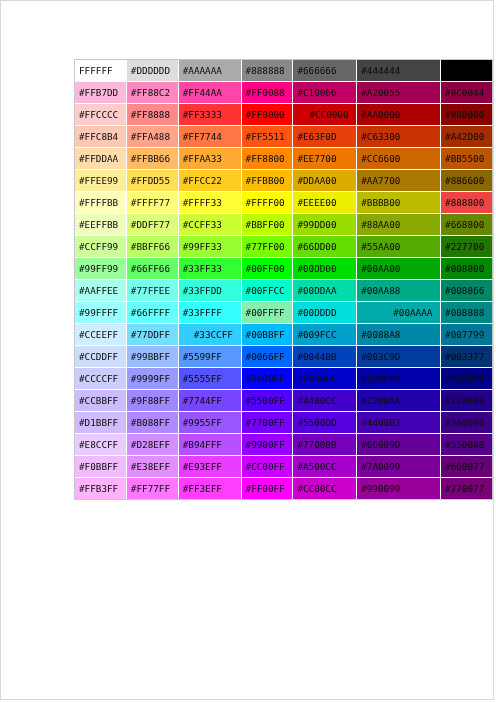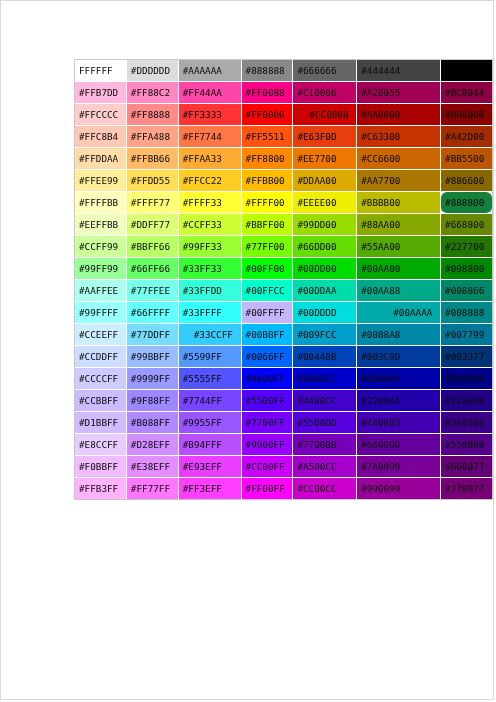--- a/index.html
+++ b/index.html
@@ -130,21 +130,21 @@
             <td style="background-color: rgb(170, 119, 0);">#AA7700</td>
             <td style="background-color: rgb(136, 102, 0);">#886600</td>
           </tr>
           <tr>
             <td style="background-color: rgb(255, 255, 187);">#FFFFBB</td>
             <td style="background-color: rgb(255, 255, 119);">#FFFF77</td>
             <td style="background-color: rgb(255, 255, 51);">#FFFF33</td>
             <td style="background-color: rgb(255, 255, 0);">#FFFF00</td>
             <td style="background-color: rgb(238, 238, 0);">#EEEE00</td>
             <td style="background-color: rgb(187, 187, 0);">#BBBB00</td>
-            <td style="background-color: #15803d; border-radius: 6px;">#888800</td>
+            <td style="background-color: #ef4444;">#888800</td>
           </tr>
           <tr>
             <td style="background-color: rgb(238, 255, 187);">#EEFFBB</td>
             <td style="background-color: rgb(221, 255, 119);">#DDFF77</td>
             <td style="background-color: rgb(204, 255, 51);">#CCFF33</td>
             <td style="background-color: rgb(187, 255, 0);">#BBFF00</td>
             <td style="background-color: rgb(153, 221, 0);">#99DD00</td>
             <td style="background-color: rgb(136, 170, 0); margin-top: 32px;">#88AA00</td>
             <td style="background-color: rgb(102, 136, 0);">#668800</td>
           </tr>
@@ -172,21 +172,21 @@
             <td style="background-color: rgb(51, 255, 221);">#33FFDD</td>
             <td style="background-color: rgb(0, 255, 204);">#00FFCC</td>
             <td style="background-color: rgb(0, 221, 170);">#00DDAA</td>
             <td style="background-color: rgb(0, 170, 136);">#00AA88</td>
             <td style="background-color: rgb(0, 136, 102);">#008866</td>
           </tr>
           <tr>
             <td style="background-color: rgb(153, 255, 255);">#99FFFF</td>
             <td style="background-color: rgb(102, 255, 255);">#66FFFF</td>
             <td style="background-color: rgb(51, 255, 255);">#33FFFF</td>
-            <td style="background-color: #c4b5fd;">#00FFFF</td>
+            <td style="background-color: #86efac;">#00FFFF</td>
             <td style="background-color: rgb(0, 221, 221);">#00DDDD</td>
             <td style="background-color: rgb(0, 170, 170); padding-left: 36px;">#00AAAA</td>
             <td style="background-color: rgb(0, 136, 136);">#008888</td>
           </tr>
           <tr>
             <td style="background-color: rgb(204, 238, 255);">#CCEEFF</td>
             <td style="background-color: rgb(119, 221, 255);">#77DDFF</td>
             <td style="background-color: rgb(51, 204, 255); padding-left: 15px;">#33CCFF</td>
             <td style="background-color: rgb(0, 187, 255);">#00BBFF</td>
             <td style="background-color: rgb(0, 159, 204);">#009FCC</td>

